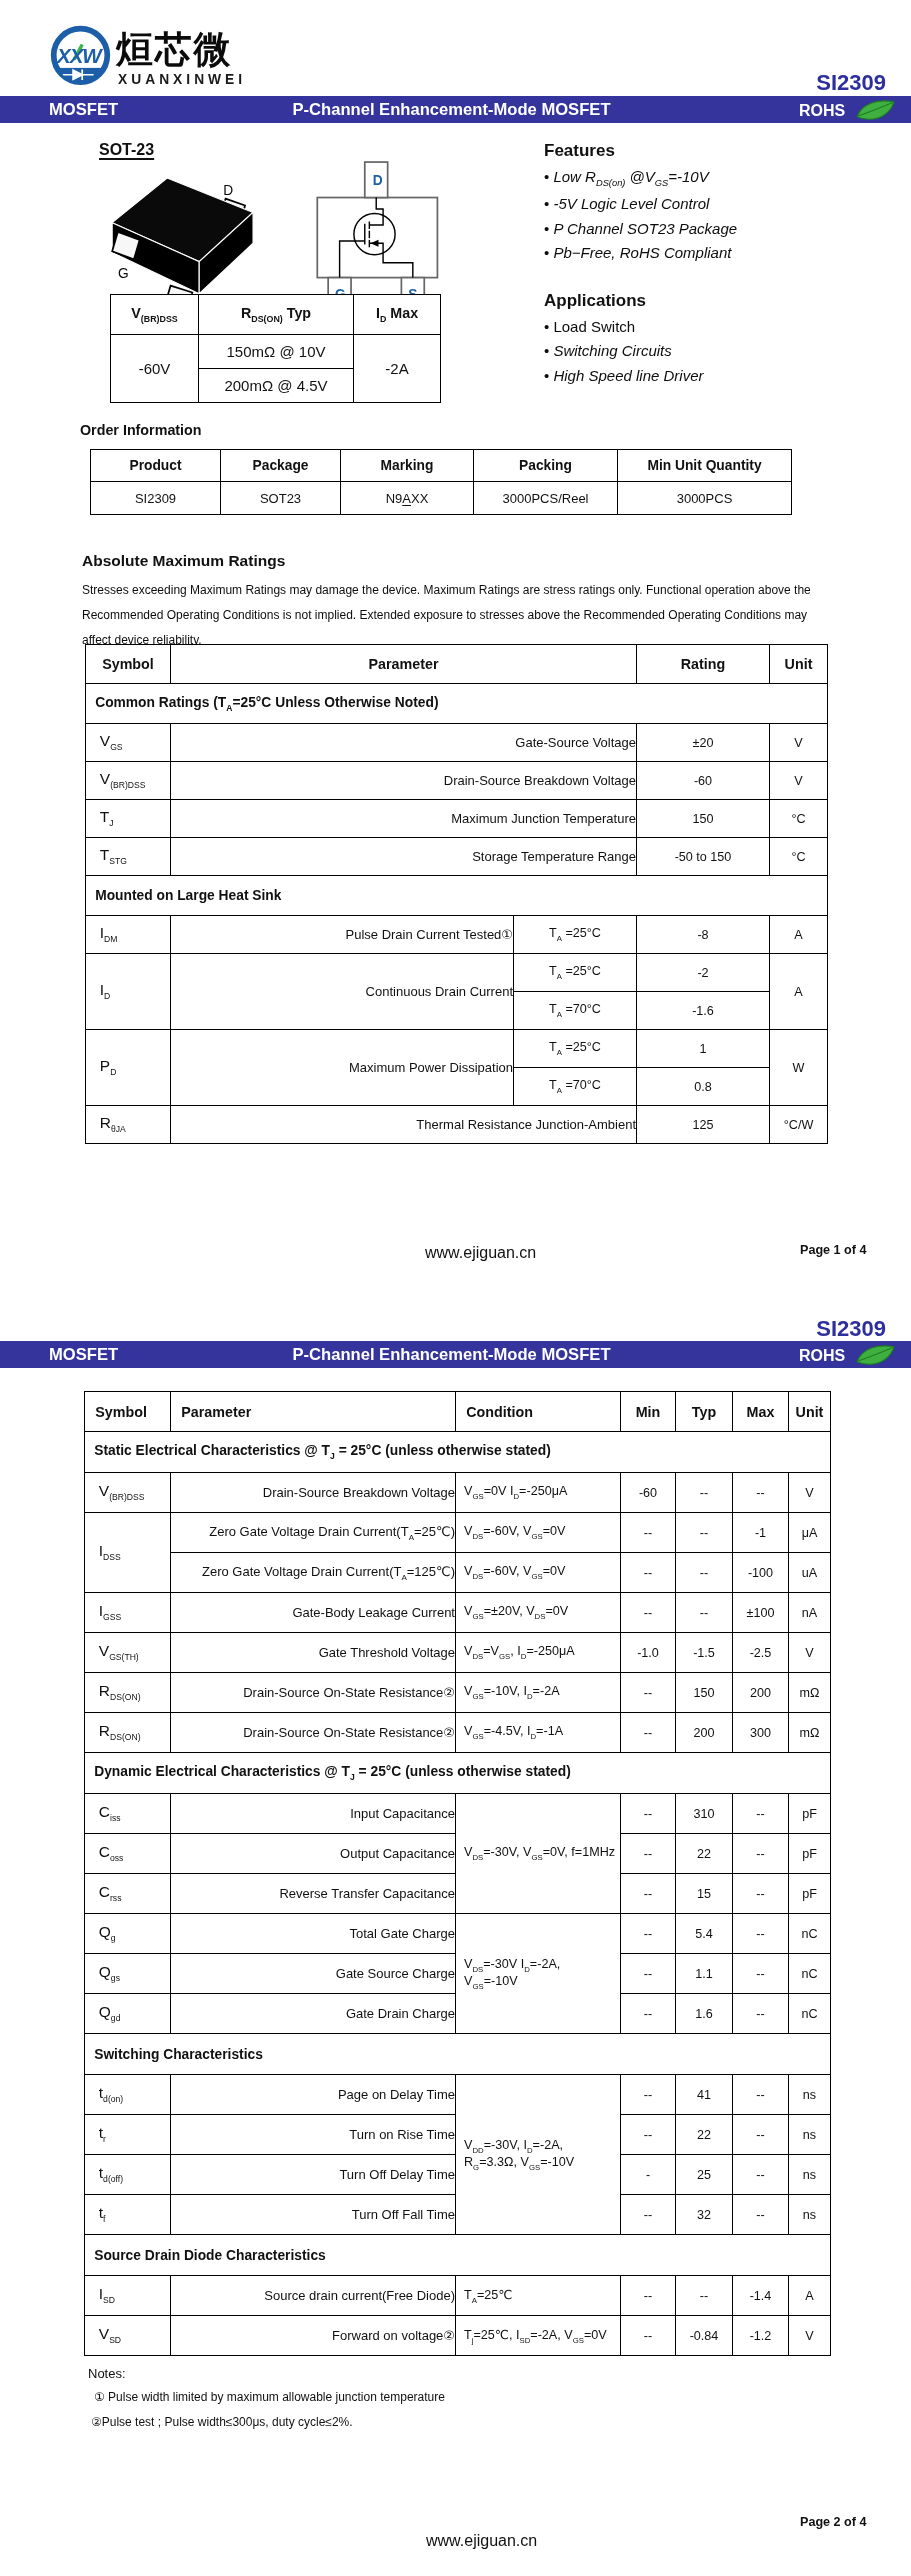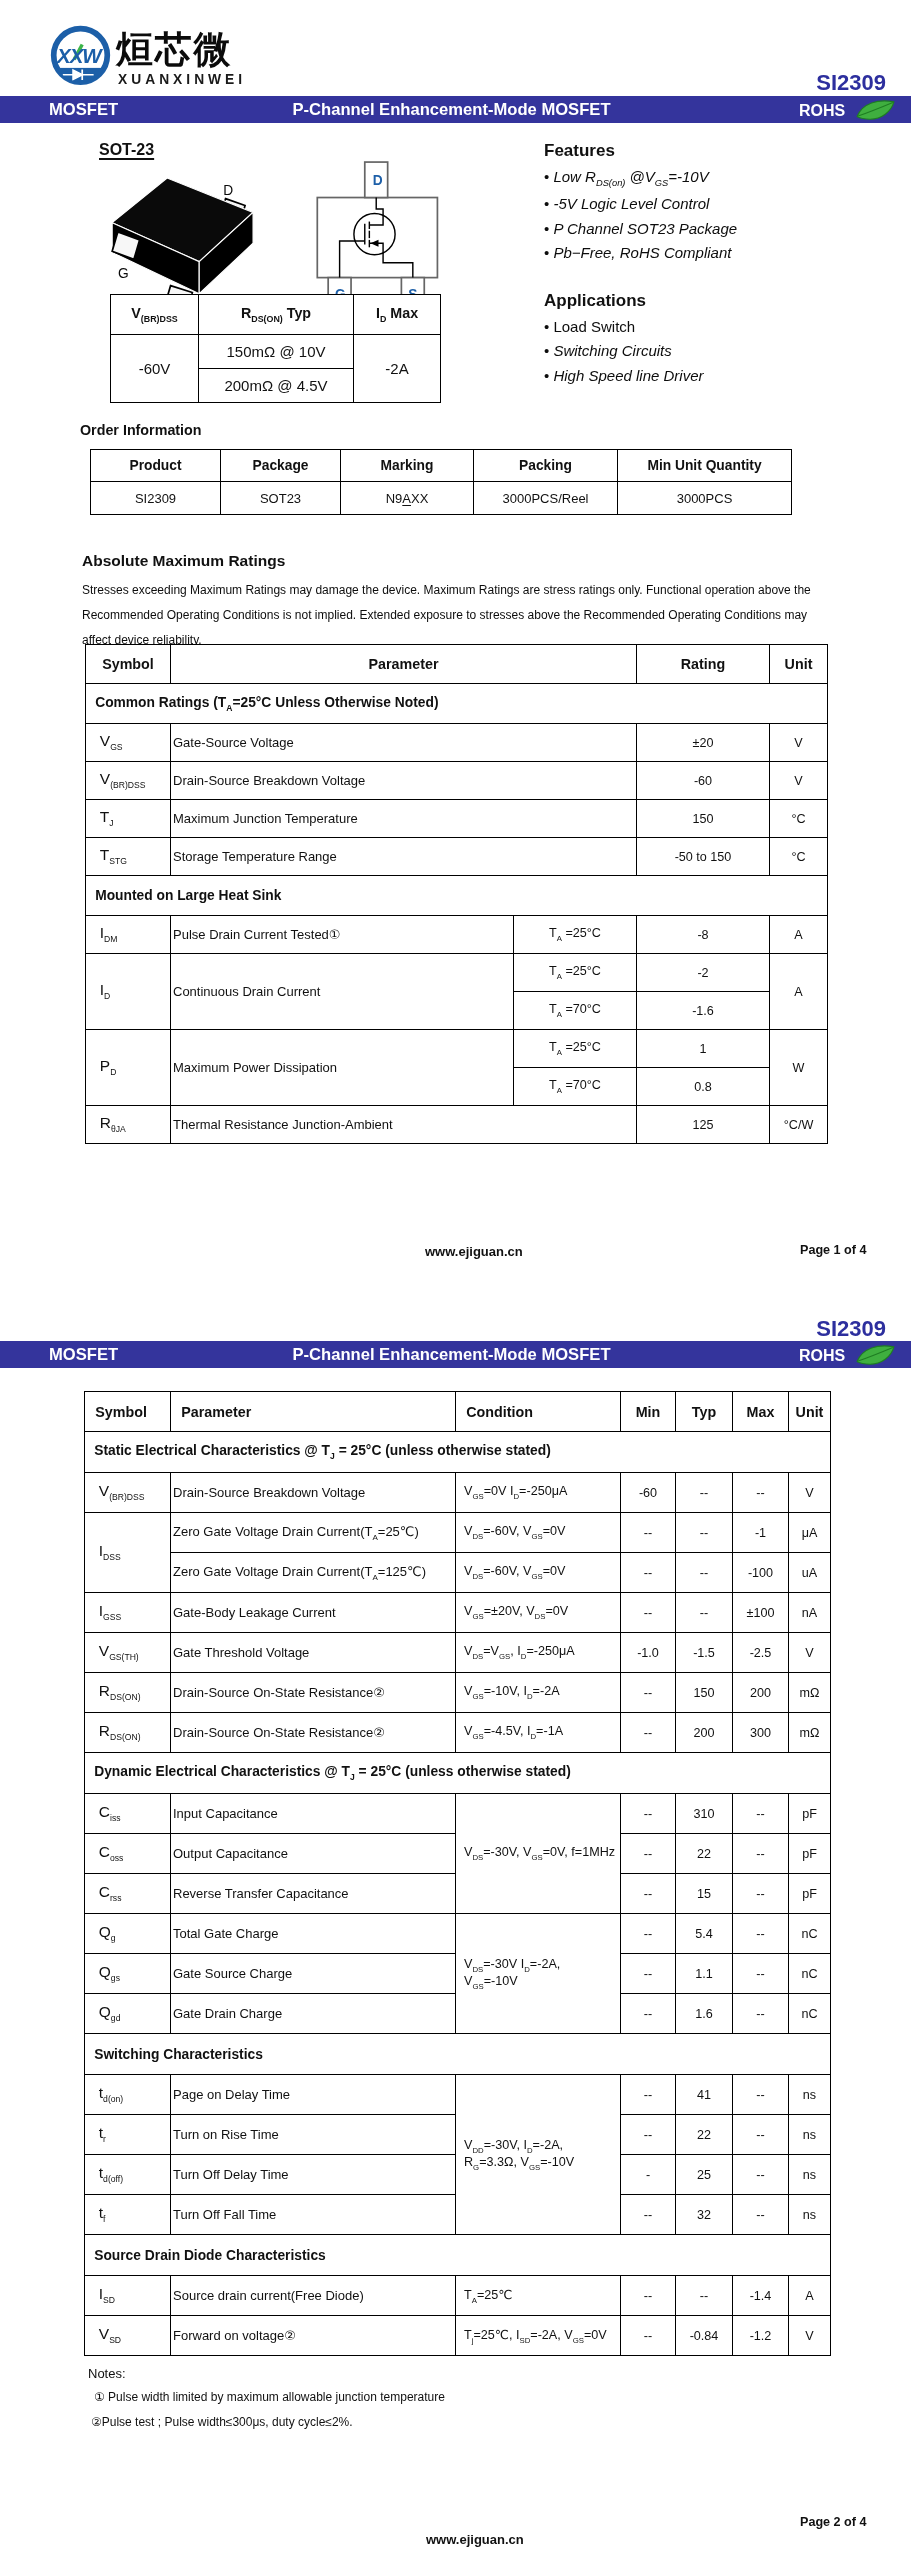--- a/index.html
+++ b/index.html
@@ -29,21 +29,21 @@
   .sot23-title { position:absolute; left:99px; top:141px; font-size:16px; font-weight:bold;
                  text-decoration:underline; text-decoration-thickness:1.7px; text-underline-offset:2.9px; }
   .pkg-svg { position:absolute; left:103px; top:165px; }
   .sch-svg { position:absolute; left:303px; top:154px; }
 
   
   table.tbl { position:absolute; border-collapse:collapse; table-layout:fixed; background:#fff; }
   .tbl th, .tbl td { border:1.7px solid #000; vertical-align:middle; }
   .tbl th { font-weight:bold; }
   .c { text-align:center; }
-  .l { text-align:left; padding-left:2px; }
+  .l { text-align:right; padding-left:2px; }
   .sec { font-weight:bold; font-size:13.8px; text-align:left; padding-left:9.2px; }
   .sym { text-align:left; padding-left:13.8px; font-size:15.5px; }
   .sym sub { font-size:8.6px; }
   .param { font-size:13px; }
   .cond { font-size:12.6px; }
   .cond sub, .param sub, .sec sub, th sub { font-size:0.62em; }
   .val { font-size:12.6px; }
   u { text-decoration:underline; text-decoration-thickness:1.1px; text-underline-offset:2.3px; }
 
   
@@ -82,21 +82,21 @@
   .t2 th.lh { text-align:left; padding-left:10.3px; }
   .t2 .cond { text-align:left; padding-left:8px; padding-right:3.4px; }
   .t2 .param { font-size:13px; }
 
   .artifact { position:absolute; left:169px; top:1399px; width:4px; height:4px; background:#000; }
 
   
   .notes-title { position:absolute; left:88px; top:2366px; font-size:13px; }
   .note-1 { position:absolute; left:94px; top:2390px; font-size:12px; }
   .note-2 { position:absolute; left:91px; top:2415px; font-size:12px; }
-  .f-site { position:absolute; font-size:13px; font-weight:bold; }
+  .f-site { position:absolute; font-size:16px; font-weight:normal; }
   .f-site1 { left:425px; top:1244px; } .f-site2 { left:426px; top:2532px; }
   .f-page { position:absolute; left:800px; width:92px; font-size:12.6px; font-weight:bold; }
   .f-page1 { top:1243px; } .f-page2 { top:2515px; }
 </style>
 </head>
 <body>
 
 <div>
   <svg class="logo-mark" width="65" height="65" viewBox="0 0 114 114">
     <defs>

